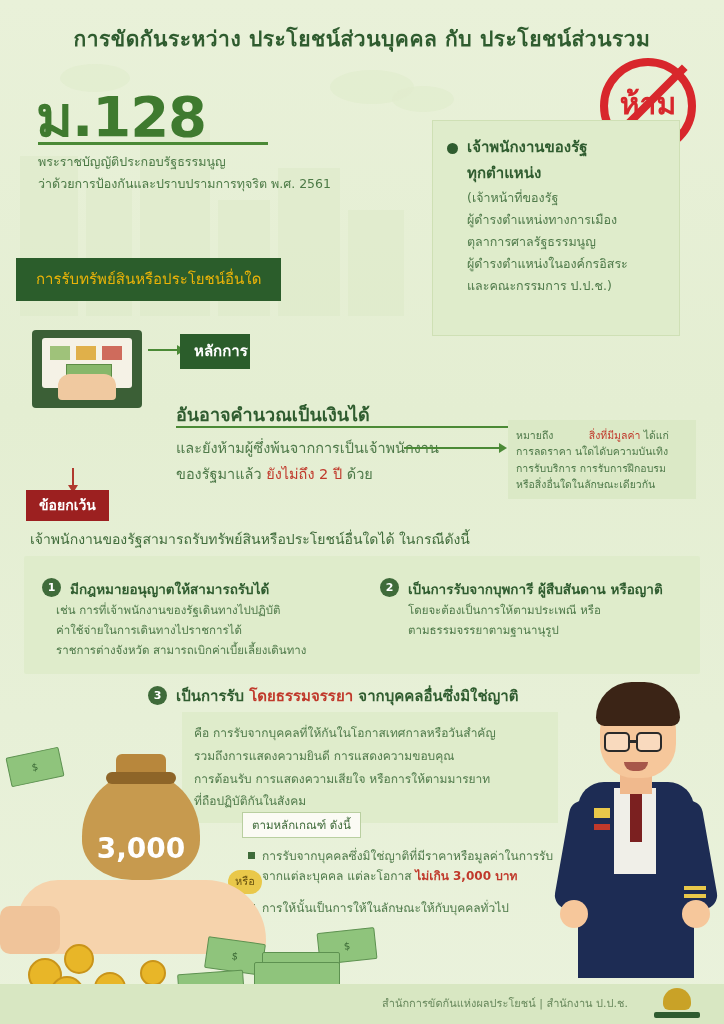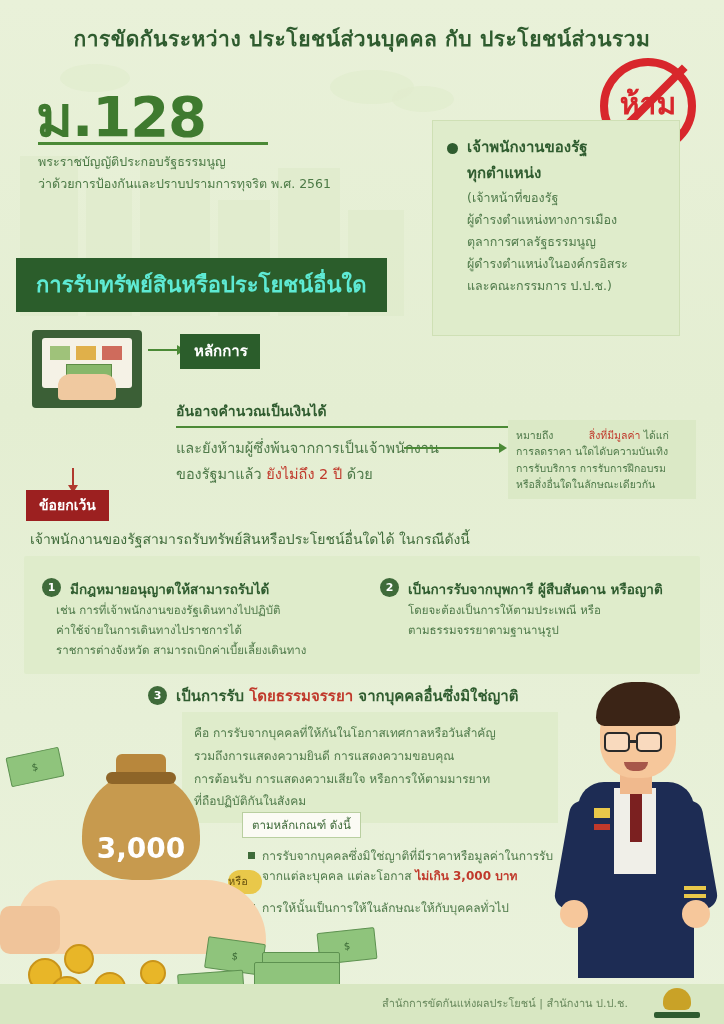--- a/index.html
+++ b/index.html
@@ -78,23 +78,23 @@
     width: 11px; height: 11px; border-radius: 50%; background: #2f5c2f;
   }
   .officers .o-l1 { position: absolute; top: 14px; left: 34px; font-size: 15px; font-weight: bold; color: #2f5c2f; }
   .officers .o-l2 { position: absolute; top: 40px; left: 34px; font-size: 15px; font-weight: bold; color: #2f5c2f; }
   .officers .o-sub { position: absolute; left: 34px; font-size: 12.5px; color: #4f7a4a; line-height: 1.75; }
   .officers .o-sub.s1 { top: 66px; }
 
   
   .banner {
     position: absolute; top: 258px; left: 16px;
-    background: #2b5d2b; color: #5eead4;
+    background: #2b5d2b; color: #eab308;
     padding: 9px 20px 10px 20px;
-    font-size: 22px; font-weight: bold;
+    font-size: 15px; font-weight: normal;
   }
 
   
   .envelope {
     position: absolute; top: 330px; left: 32px;
     width: 110px; height: 78px;
     background: #3b5f36; border-radius: 4px;
   }
   .env-flap {
     position: absolute; top: 8px; left: 10px;
@@ -118,30 +118,30 @@
   }
   .arrow-princ::after {
     content: ""; position: absolute; right: -7px; top: -4px;
     border-left: 8px solid #4b8a36;
     border-top: 5px solid transparent;
     border-bottom: 5px solid transparent;
   }
   .princ-label {
     position: absolute; top: 334px; left: 180px;
     background: #2b5d2b; color: #fff; font-size: 15px; font-weight: bold;
-    padding: 5px 12px 6px 14px;
+    padding: 5px 2px 6px 14px;
   }
   .princ-l1 {
     position: absolute; top: 372px; left: 176px;
     font-size: 18px; font-weight: bold; color: #2f5c2f;
   }
   .princ-l1 .red { color: #c0392b; }
   .princ-l2 {
     position: absolute; top: 400px; left: 176px;
-    font-size: 14px; font-weight: bold; color: #2f5c2f;
+    font-size: 18px; font-weight: bold; color: #2f5c2f;
   }
   .princ-underline {
     position: absolute; top: 426px; left: 176px;
     width: 378px; height: 2px; background: #4b8a36;
   }
   .princ-l3 { position: absolute; top: 436px; left: 176px; font-size: 14.5px; color: #4f7a4a; }
   .princ-l4 { position: absolute; top: 462px; left: 176px; font-size: 14.5px; color: #4f7a4a; }
   .princ-l4 .red { color: #c0392b; }
 
   .note-arrow {
@@ -212,21 +212,21 @@
     background: #fbfbf4; border: 1px solid #b9cfa0;
     font-size: 11.5px; color: #3f6b3a; padding: 3px 9px;
   }
   .crit-item { position: absolute; font-size: 12px; color: #4f7a4a; line-height: 1.7; }
   .sq { display: inline-block; width: 7px; height: 7px; background: #3f6b3a; margin-right: 7px; vertical-align: 1px; }
   .crit-item .red { color: #c0392b; font-weight: bold; }
   .or-bubble {
     position: absolute; top: 870px; left: 228px;
     width: 34px; height: 24px; border-radius: 12px;
     background: #e9c84a; color: #6a5410; font-size: 11px;
-    text-align: left; line-height: 24px;
+    text-align: center; line-height: 24px;
   }
 
   
   .sack {
     position: absolute; top: 772px; left: 82px;
     width: 118px; height: 108px;
     background: #c79a4e; border-radius: 52% 52% 44% 44% / 62% 62% 38% 38%;
   }
   .sack-neck {
     position: absolute; top: 754px; left: 116px;

